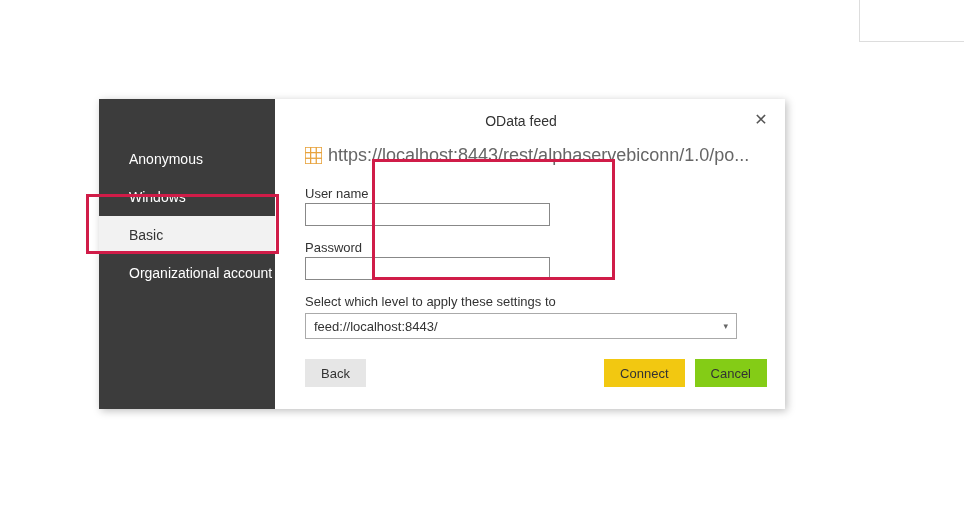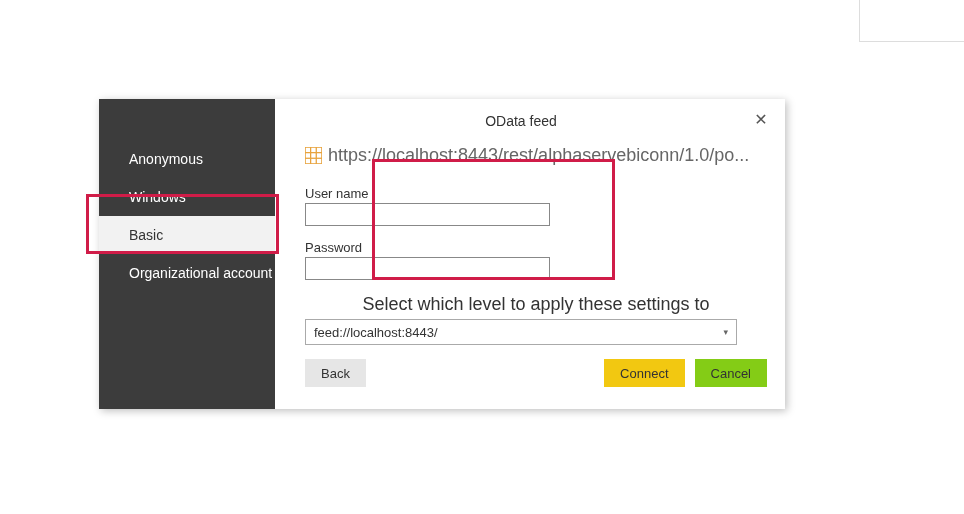--- a/index.html
+++ b/index.html
@@ -98,25 +98,24 @@
     .text-input {
       width: 245px;
       height: 23px;
       border: 1px solid #888;
       padding: 2px 6px;
       font-size: 13px;
       margin-bottom: 14px;
       display: block;
     }
     .select-label {
-      font-size: 18px;
+      font-size: 13px;
       color: #333;
       margin-top: 2px;
       margin-bottom: 4px;
-      text-align: center;
     }
     .select-box {
       width: 432px;
       height: 26px;
       border: 1px solid #aaa;
       display: flex;
       align-items: center;
       justify-content: space-between;
       padding: 0 8px;
       font-size: 13px;

